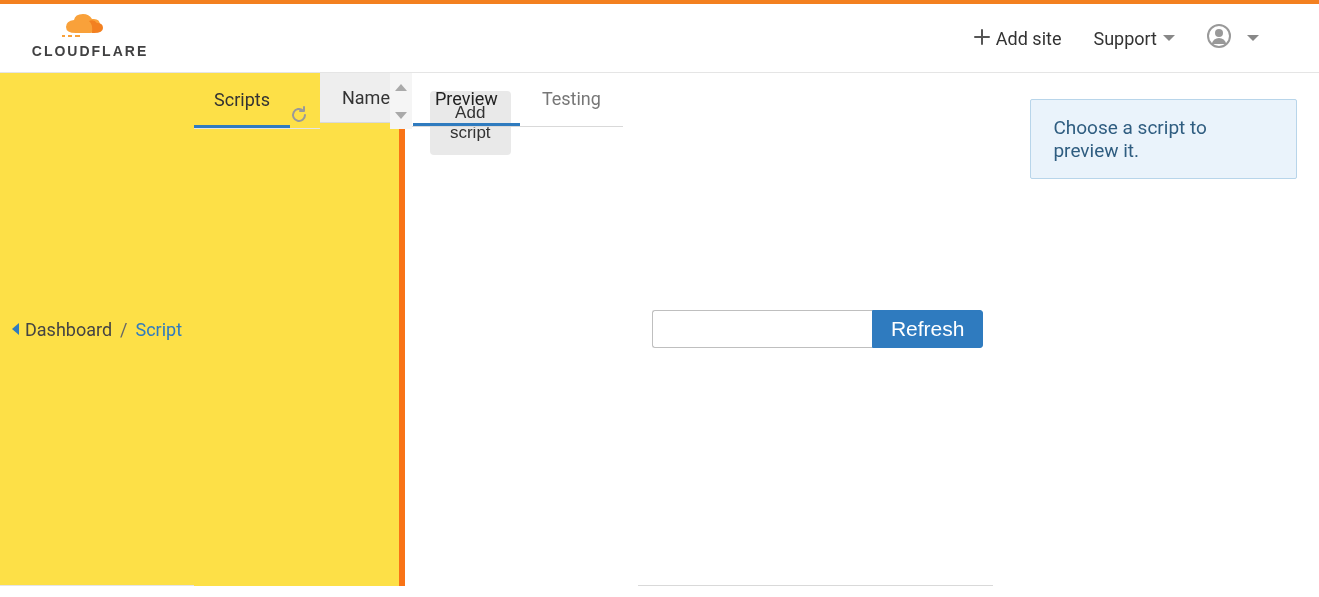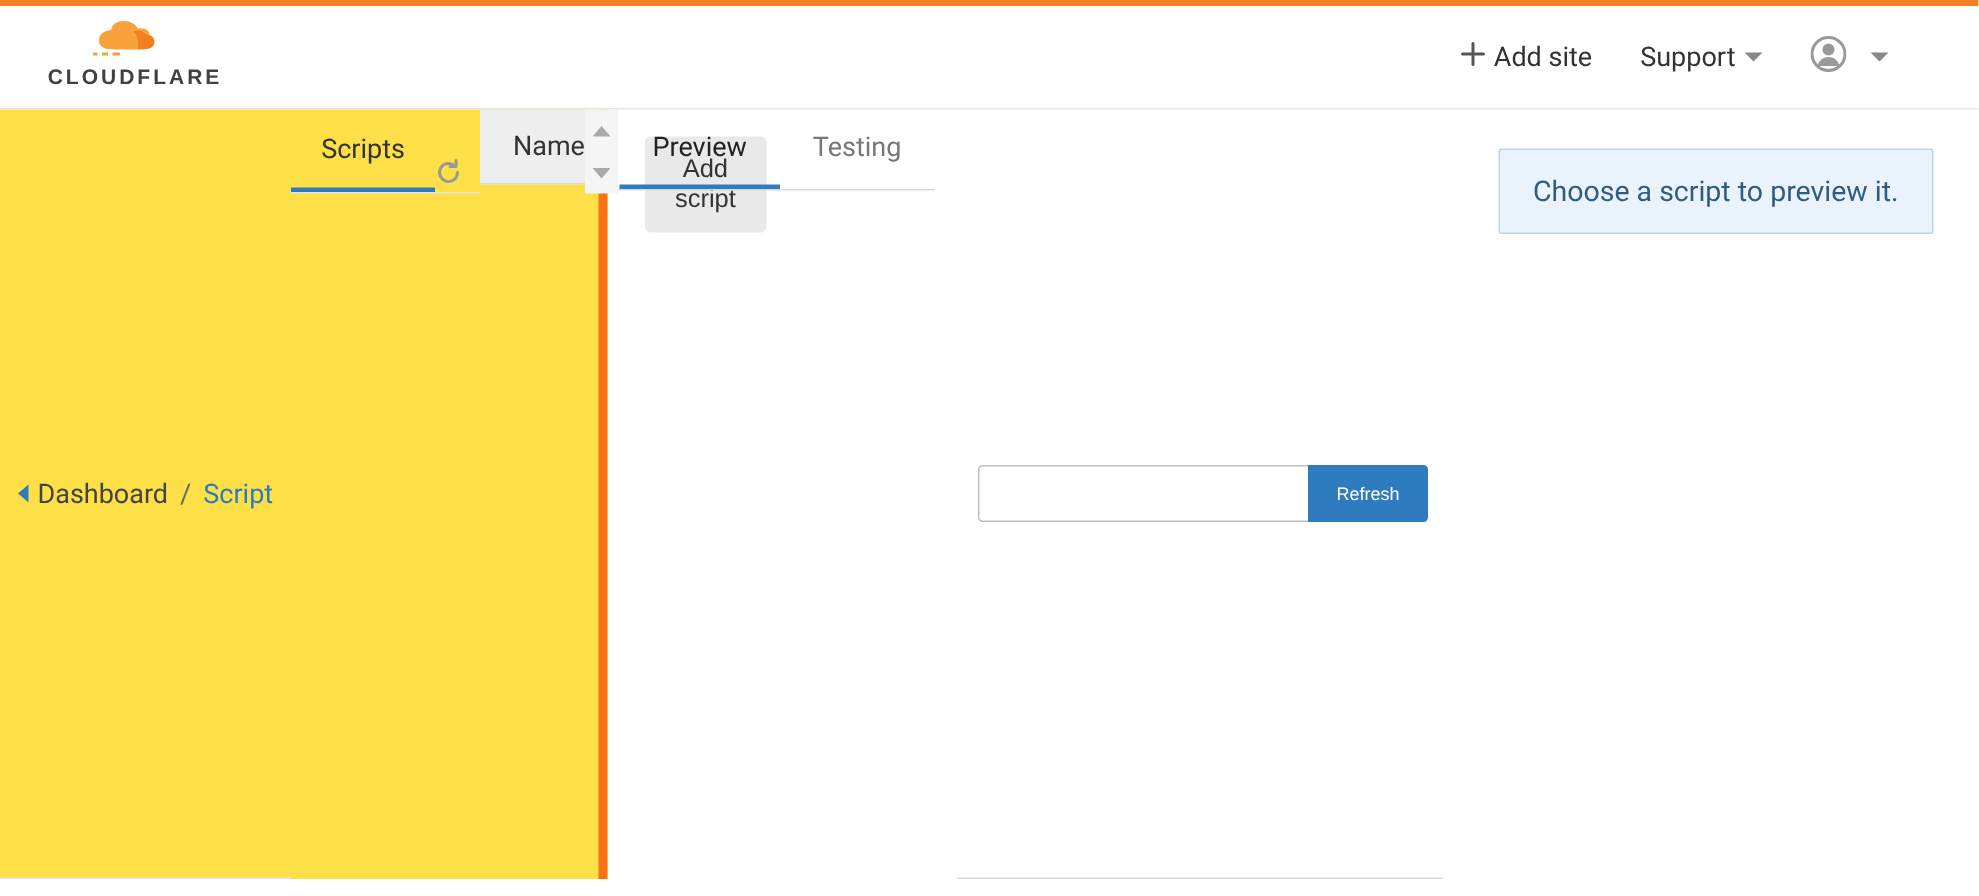--- a/index.html
+++ b/index.html
@@ -41,21 +41,21 @@
     .add-script-btn { background: #e9e9e9; border: none; border-radius: 4px; padding: 12px 20px; font-size: 17px; color: #333; cursor: pointer; }
 
     
     .content { flex: 1; display: flex; flex-direction: row; gap: 15px; }
     .content-tabs { display: flex; gap: 0; border-bottom: 1px solid #d9d9d9; height: 54px; padding-left: 8px; }
     .content-tab { padding: 0 22px; display: flex; align-items: center; font-size: 18px; color: #777; cursor: pointer; border-bottom: 3px solid transparent; }
     .content-tab.active { color: #222; border-bottom: 3px solid #2f7bbf; }
 
     .url-bar-row { display: flex; align-items: center; padding: 10px 10px 10px 14px; border-bottom: 1px solid #d9d9d9; gap: 0; }
     .url-input { flex: 1; height: 38px; border: 1px solid #bfbfbf; border-right: none; border-radius: 3px 0 0 3px; padding: 0 10px; font-size: 15px; outline: none; }
-    .refresh-btn { height: 38px; background: #2f7bbf; color: #fff; border: 1px solid #2f7bbf; border-radius: 0 3px 3px 0; padding: 0 18px; font-size: 12px; cursor: pointer; }
+    .refresh-btn { height: 38px; background: #2f7bbf; color: #fff; border: 1px solid #2f7bbf; border-radius: 0 3px 3px 0; padding: 0 18px; font-size: 21px; cursor: pointer; }
 
     .info-area { padding: 26px 22px; }
     .info-banner { background: #eaf3fb; border: 1px solid #b8d5ea; color: #2f5d80; padding: 16px 22px; font-size: 19px; border-radius: 2px; }
   </style>
 </head>
 <body>
 
 <div class="orange-bar"></div>
 
 <div class="top-header">

